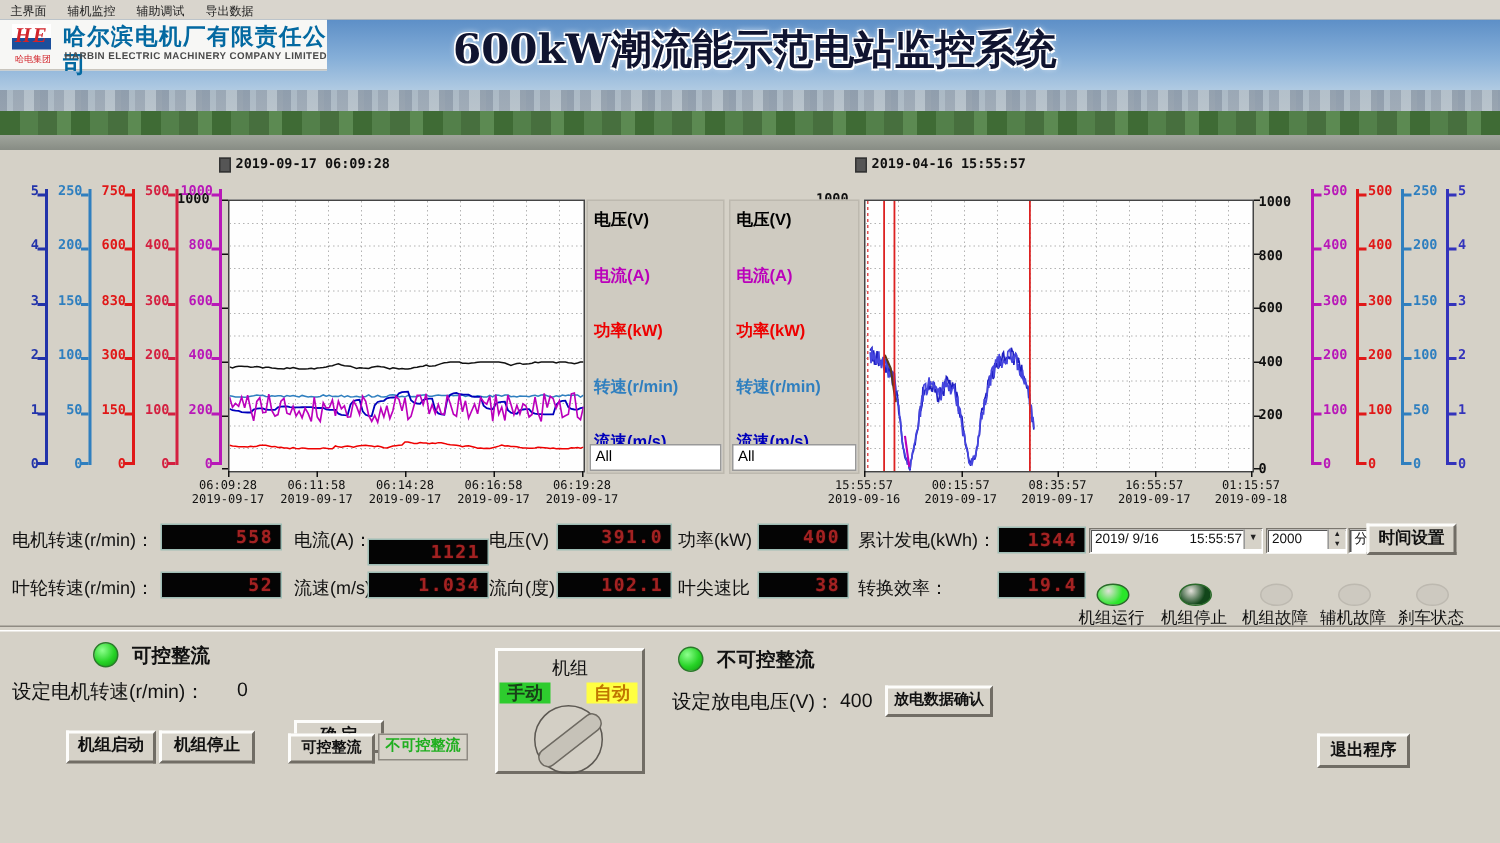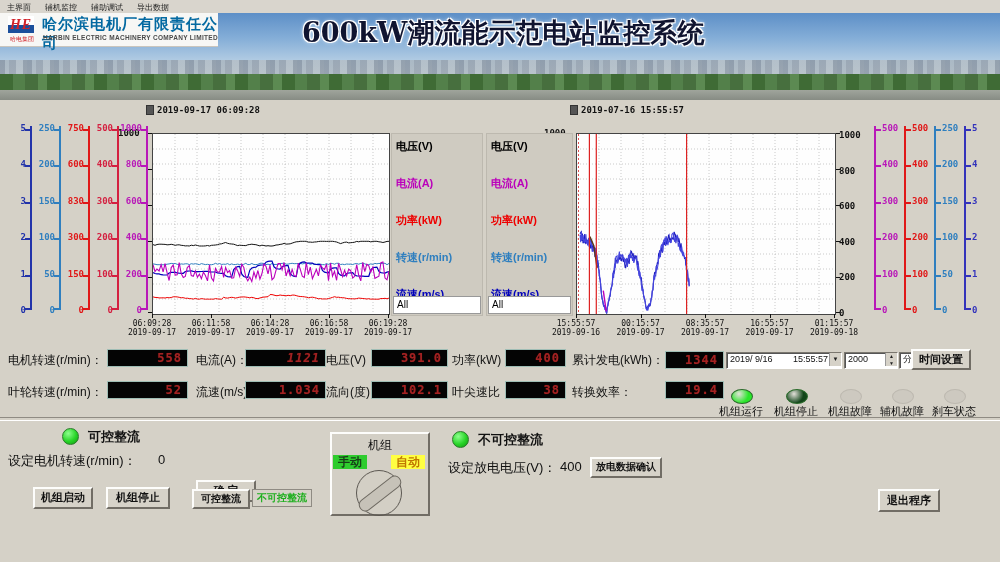--- a/index.html
+++ b/index.html
@@ -67,21 +67,21 @@
       <div class="logo-group">哈电集团</div>
       <div class="company-cn">哈尔滨电机厂有限责任公司</div>
       <div class="company-en">HARBIN ELECTRIC MACHINERY COMPANY LIMITED</div>
     </div>
     <div class="main-title">600kW潮流能示范电站监控系统</div>
   </div>
 
   <div class="plot-grip" style="left:146px;top:105px;"></div>
   <div class="plot-ts" style="left:157px;top:105px;">2019-09-17 06:09:28</div>
   <div class="plot-grip" style="left:570px;top:105px;"></div>
-  <div class="plot-ts" style="left:581px;top:105px;">2019-07-16 15:55:57</div>
+  <div class="plot-ts" style="left:581px;top:105px;">2019-04-16 15:55:57</div>
 
   <div class="plot-ts" style="left:118px;top:128px;">1000</div>
   <div class="plot-ts" style="left:544px;top:128px;">1000</div>
 
   <div class="legend-panel" id="legendL" style="left:391px;top:133px;width:90px;height:181px;">
       <div class="legend-item" style="top: 5px; color: rgb(0, 0, 0);">电压(V)</div>
       <div class="legend-item" style="top: 42px; color: rgb(187, 0, 187);">电流(A)</div>
       <div class="legend-item" style="top: 79px; color: rgb(238, 0, 0);">功率(kW)</div>
       <div class="legend-item" style="top: 116px; color: rgb(47, 127, 191);">转速(r/min)</div>
       <div class="legend-item" style="top: 153px; color: rgb(0, 0, 187);">流速(m/s)</div>
@@ -107,21 +107,21 @@
   <div class="inset" style="left:899px;top:352px;width:32px;height:15px;line-height:13px;background:#fff;">
     <span style="padding-left:3px;">分</span><span class="dd-arrow" style="float:right;height:13px;line-height:13px;">▼</span>
   </div>
   <div class="btn" style="left:911px;top:349px;width:56px;height:17px;line-height:16px;">时间设置</div>
 
   <div class="round-led" style="left:62px;top:428px;"></div>
   <div class="big-label" style="left:88px;top:428px;">可控整流</div>
   <div class="plain-label" style="left:8px;top:452px;">设定电机转速(r/min)：</div>
   <div class="plain-label" style="left:158px;top:452px;">0</div>
   <div class="btn" style="left:196px;top:448px;width:56px;height:18px;line-height:17px;margin-top:32px;">确 定</div>
-  <div class="btn" style="left:33px;top:487px;width:56px;height:18px;line-height:17px;">机组启动</div>
+  <div class="btn" style="left:44px;top:487px;width:56px;height:18px;line-height:17px;">机组启动</div>
   <div class="btn" style="left:106px;top:487px;width:60px;height:18px;line-height:17px;">机组停止</div>
   <div class="btn btn-sm" style="left:192px;top:489px;width:54px;height:16px;line-height:15px;">可控整流</div>
   <div class="btn btn-sm" style="left:252px;top:489px;width:58px;height:16px;line-height:15px;color:#1faf1f;border-width:1px;border-color:#8f8b83;">不可控整流</div>
 
   <div class="unit-panel" style="left:330px;top:432px;width:96px;height:80px;">
     <div style="position:absolute;left:0;top:3px;width:100%;text-align:center;font-size:12px;color:#111;">机组</div>
     <div style="position:absolute;left:1px;top:21px;width:34px;height:14px;background:#2ecc2e;color:#184018;font:bold 12px/14px sans-serif;text-align:center;">手动</div>
     <div style="position:absolute;right:3px;top:21px;width:34px;height:14px;background:#ffff42;color:#c07700;font:bold 12px/14px sans-serif;text-align:center;">自动</div>
     <div class="knob" style="left:24px;top:36px;width:44px;height:44px;">
       <div class="knob-bar" style="left:-2px;top:16px;width:48px;height:11px;transform:rotate(-38deg);"></div>
@@ -347,21 +347,21 @@
     <div class="xlab abs" style="position: absolute; left: 608.5px; top: 319px;">00:15:57<br>2019-09-17</div>
     <div style="position: absolute; left: 705px; top: 314px; width: 0px; height: 4px; border-left: 1px solid rgb(17, 17, 17);"></div>
     <div class="xlab abs" style="position: absolute; left: 673px; top: 319px;">08:35:57<br>2019-09-17</div>
     <div style="position: absolute; left: 769.5px; top: 314px; width: 0px; height: 4px; border-left: 1px solid rgb(17, 17, 17);"></div>
     <div class="xlab abs" style="position: absolute; left: 737.5px; top: 319px;">16:55:57<br>2019-09-17</div>
     <div style="position: absolute; left: 834px; top: 314px; width: 0px; height: 4px; border-left: 1px solid rgb(17, 17, 17);"></div>
     <div class="xlab abs" style="position: absolute; left: 802px; top: 319px;">01:15:57<br>2019-09-18</div>
     <div class="ro-label abs" style="position: absolute; left: 8px; top: 352px;">电机转速(r/min)：</div>
     <div class="led-box abs" style="position: absolute; left: 108px; top: 350px; width: 74px;">558</div>
     <div class="ro-label abs" style="position: absolute; left: 196px; top: 352px;">电流(A)：</div>
-    <div class="led-box abs" style="position: absolute; left: 246px; top: 350px; width: 74px; font-style: italic;">1121</div>
+    <div class="led-box abs" style="position: absolute; left: 246px; top: 360px; width: 74px;">1121</div>
     <div class="ro-label abs" style="position: absolute; left: 326px; top: 352px;">电压(V)：</div>
     <div class="led-box abs" style="position: absolute; left: 372px; top: 350px; width: 70px;">391.0</div>
     <div class="ro-label abs" style="position: absolute; left: 452px; top: 352px;">功率(kW)：</div>
     <div class="led-box abs" style="position: absolute; left: 506px; top: 350px; width: 54px;">400</div>
     <div class="ro-label abs" style="position: absolute; left: 572px; top: 352px;">累计发电(kWh)：</div>
     <div class="led-box abs" style="position: absolute; left: 666px; top: 352px; width: 52px;">1344</div>
     <div class="ro-label abs" style="position: absolute; left: 8px; top: 384px;">叶轮转速(r/min)：</div>
     <div class="led-box abs" style="position: absolute; left: 108px; top: 382px; width: 74px;">52</div>
     <div class="ro-label abs" style="position: absolute; left: 196px; top: 384px;">流速(m/s)：</div>
     <div class="led-box abs" style="position: absolute; left: 246px; top: 382px; width: 74px;">1.034</div>

